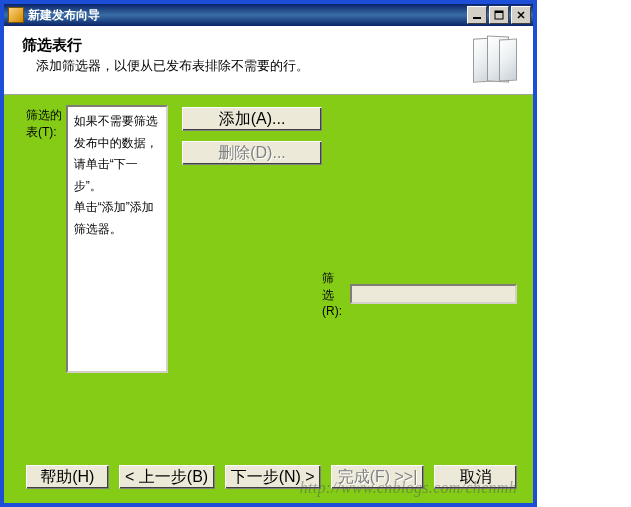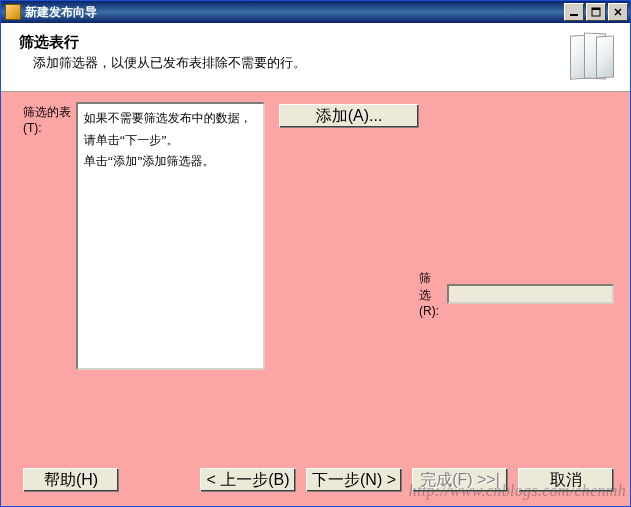--- a/index.html
+++ b/index.html
@@ -3,24 +3,24 @@
 <meta charset="utf-8">
 <style>
   * { box-sizing: border-box; }
   body {
     margin: 0;
     font-family: "Microsoft YaHei", SimSun, Arial, sans-serif;
     font-size: 12px;
     background: #fff;
   }
   .window {
-    width: 631px;
+    width: 537px;
     height: 507px;
-    border: 1px solid #1d4ed8;
-    background: #fca5a5;
+    border: 4px solid #1d4ed8;
+    background: #84cc16;
     display: flex;
     flex-direction: column;
     position: relative;
   }
   .titlebar {
     height: 22px;
     background: linear-gradient(to bottom, #0a246a 0%, #3a6ea5 50%, #0a246a 100%);
     display: flex;
     align-items: center;
     padding: 0 2px 0 4px;
@@ -101,21 +101,20 @@
     gap: 14px;
   }
   .listbox {
     flex:1;
     height: 268px;
     background:#fff;
     border: 2px inset #d4d0c8;
     padding: 4px 6px;
     line-height: 1.8;
     overflow:auto;
-    font-family:Liberation Serif, serif;
   }
   .side-btns {
     width: 140px;
     display:flex;
     flex-direction:column;
     gap: 10px;
     padding-top: 2px;
   }
   .btn {
     height: 24px;
@@ -159,21 +158,21 @@
     padding: 0 16px 14px 22px;
     display:flex;
     align-items:center;
   }
   .footer .spacer { flex:1; }
   .footer .btn { width: 96px; margin-left: 10px; }
   .footer .btn.help { width: 96px; margin-left:0; }
 
   .watermark {
     position:absolute;
-    right: 4px; bottom: 6px;
+    right: 16px; bottom: 6px;
     font-family: Georgia, "Times New Roman", serif;
     font-size: 16px;
     color: rgba(80,80,80,0.45);
     font-style: italic;
     pointer-events:none;
     letter-spacing: 0.3px;
   }
 </style>
 </head>
 <body>
@@ -221,20 +220,23 @@
 
     <div class="mid-row">
       <div class="listbox">
         <div>如果不需要筛选发布中的数据，请单击“下一步”。</div>
         <div>单击“添加”添加筛选器。</div>
       </div>
       <div class="side-btns">
         <div class="btn">
             <span>添加(A)...</span>
           </div>
+        <div class="btn disabled">
+            <span>删除(D)...</span>
+          </div>
       </div>
     </div>
 
     <div class="filter-row">
       <div>筛选(R):</div>
       <input class="filter-input" disabled="" value="" style="">
     </div>
 
     <div class="sep"></div>
   </div>

